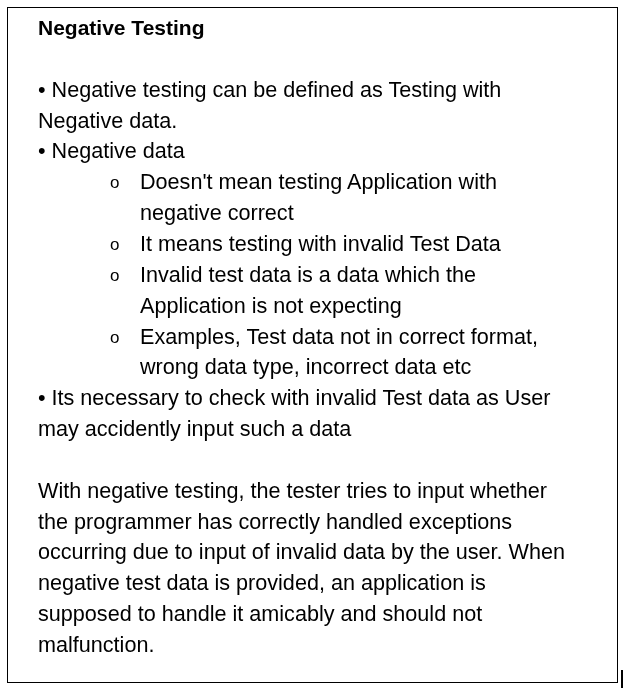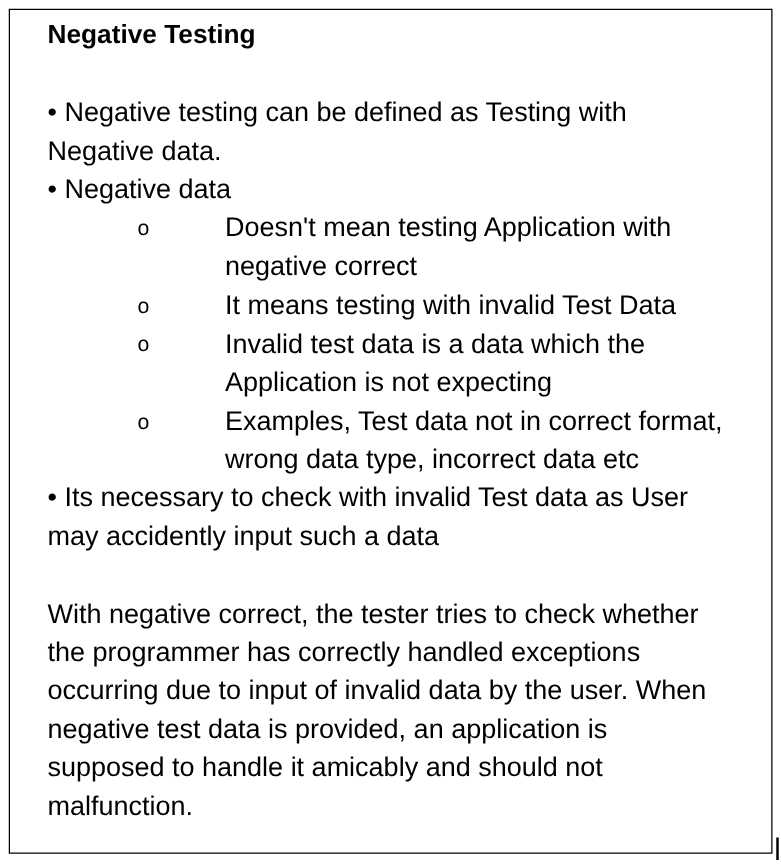--- a/index.html
+++ b/index.html
@@ -46,21 +46,20 @@
     }
     .sub-bullet {
       position: absolute;
       left: 110px;
       font-size: 17px;
       line-height: 31px;
       height: 31px;
     }
     .sub-text {
       left: 140px;
-      margin-left: 40px;
     }
   </style>
 </head>
 <body>
 
 <div class="frame"></div>
 <div class="edge-mark"></div>
 
 <div class="line title" style="top:12px;">Negative Testing</div>
 
@@ -80,18 +79,18 @@
 <div class="line sub-text" style="top:259px;text-align:right;">Invalid test data is a data which the</div>
 <div class="line sub-text" style="top:290px;">Application is not expecting</div>
 
 <span class="sub-bullet" style="top:322px;">o</span>
 <div class="line sub-text" style="top:321px;">Examples, Test data not in correct format,</div>
 <div class="line sub-text" style="top:351px;">wrong data type, incorrect data etc</div>
 
 <div class="line" style="top:382px;">• Its necessary to check with invalid Test data as User</div>
 <div class="line" style="top:413px;">may accidently input such a data</div>
 
-<div class="line" style="top:475px;">With negative correct, the tester tries to check whether</div>
+<div class="line" style="top:475px;">With negative testing, the tester tries to input whether</div>
 <div class="line" style="top:506px;">the programmer has correctly handled exceptions</div>
 <div class="line" style="top:536px;">occurring due to input of invalid data by the user. When</div>
 <div class="line" style="top:567px;">negative test data is provided, an application is</div>
 <div class="line" style="top:598px;">supposed to handle it amicably and should not</div>
 <div class="line" style="top:629px;">malfunction.</div>
 
 </body></html>

